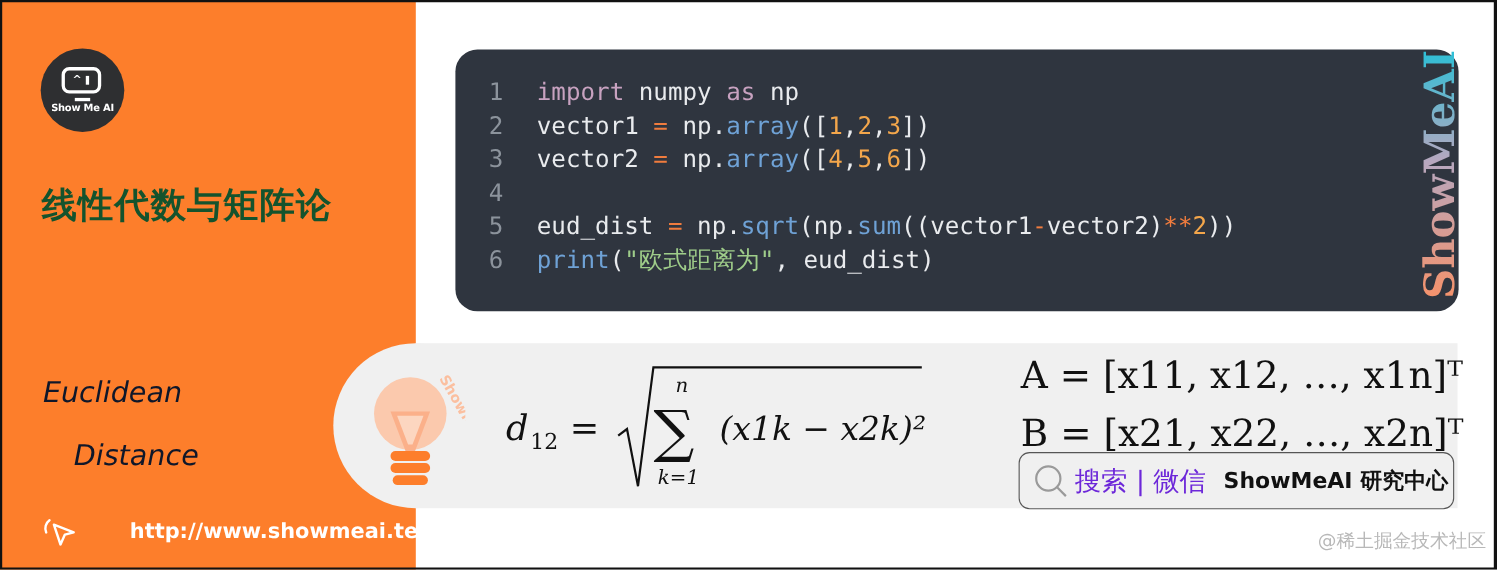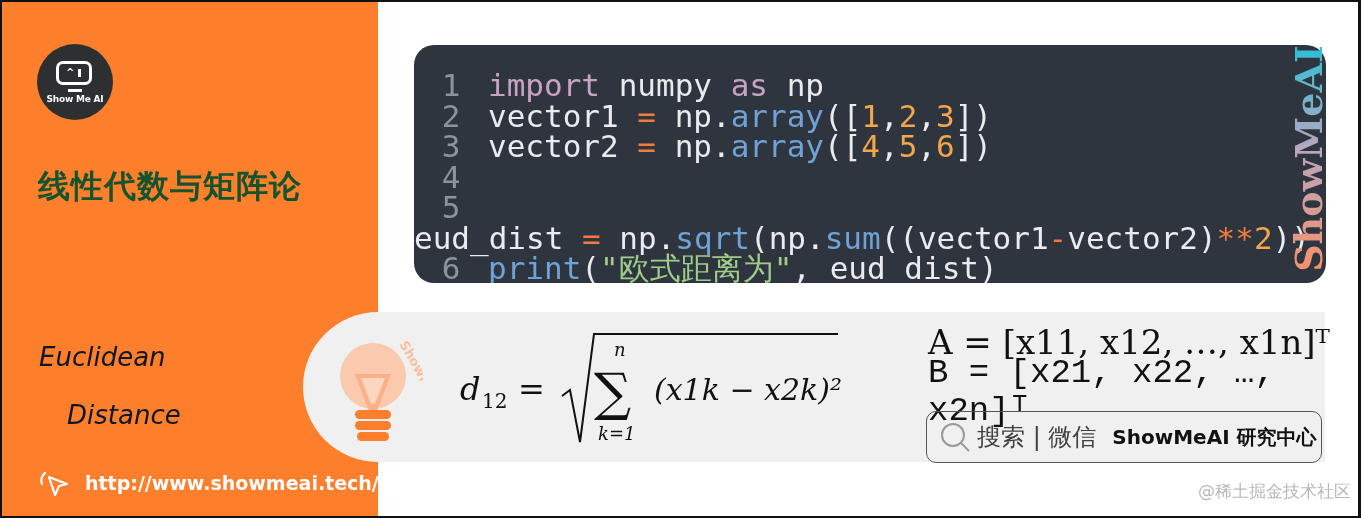--- a/index.html
+++ b/index.html
@@ -11,36 +11,36 @@
   .logo .screen .caret { position: absolute; left: 7px; top: 3px; color: #fff; font: bold 10px "DejaVu Sans", sans-serif; }
   .logo .screen .bar { position: absolute; right: 8px; top: 5px; width: 3px; height: 8px; background: #fff; }
   .logo .stand { position: absolute; left: 31px; top: 45px; width: 14px; height: 3px; background: #fff; }
   .logo .name { position: absolute; left: 0; width: 76px; top: 50px; text-align: center; color: #fff; font: bold 9px "DejaVu Sans", sans-serif; letter-spacing: -0.2px; }
   .subject { position: absolute; left: 38px; top: 165px; color: #14532d; font: bold 32px "DejaVu Sans", sans-serif; letter-spacing: 1px; }
   .title { position: absolute; left: 38px; top: 240px; color: #0d0d0d; font: bold 54px "DejaVu Sans", sans-serif; letter-spacing: 2px; }
   .en { position: absolute; left: 39px; color: #0f172a; font: italic 26px "DejaVu Sans", sans-serif; }
   .en1 { top: 342px; } .en2 { top: 400px; margin-left: 28px; }
   .url-row { position: absolute; left: 37px; top: 468px; display: flex; align-items: center; gap: 14px; }
   .url-row .cursor { width: 34px; height: 30px; }
-  .url { color: #fff; font: bold 19px "DejaVu Sans", sans-serif; }
+  .url { color: #fff; font: bold 19px "DejaVu Sans", sans-serif; margin-left: 33px; }
   .code { position: absolute; left: 414px; top: 45px; width: 912px; height: 238px; background: #2f353f; border-radius: 20px; overflow: hidden; }
-  .code .lines { position: absolute; left: 0; top: 25px; font-family: "DejaVu Sans Mono", monospace; font-size: 31px; line-height: 30.5px; }
+  .code .lines { position: absolute; left: 0; top: 25px; font-family: "DejaVu Sans Mono", monospace; font-size: 22px; line-height: 30.5px; }
   .code .ln { display: inline-block; width: 74px; text-align: center; color: #8c939c; }
   .code .txt { color: #e9ebee; white-space: pre; }
   .kw { color: #c8a2c0; } .fn { color: #6fa2d6; } .num { color: #f3a64b; } .op { color: #f07c3e; } .str { color: #9fcd8a; } .it { color: #6fa2d6; }
   .brand-text { position: absolute; left: 1290px; top: 42px; width: 36px; height: 232px; display: flex; align-items: center; justify-content: center; }
   .brand-text span { transform: rotate(-90deg); white-space: nowrap; font: bold 38px "DejaVu Serif", serif; background: linear-gradient(90deg, #f5926b, #b7a7bf 55%, #2bbfd6); -webkit-background-clip: text; background-clip: text; color: transparent; display: inline-block; width: 232px; text-align: center; }
   .band { position: absolute; left: 378px; top: 312px; width: 947px; height: 150px; background: #f0f0f0; }
   .bulb-circle { position: absolute; left: 303px; top: 312px; width: 150px; height: 150px; border-radius: 50%; background: #f0f0f0; }
   .bulb { position: absolute; left: 333px; top: 336px; width: 90px; height: 110px; }
   .formula { position: absolute; left: 458px; top: 330px; font-family: "DejaVu Serif", serif; color: #111; }
   .mathA, .mathB { position: absolute; left: 928px; font-family: "DejaVu Serif", serif; font-size: 34px; color: #111; }
-  .mathA { top: 322px; } .mathB { top: 354px; font-family: Liberation Mono, monospace; }
+  .mathA { top: 322px; } .mathB { top: 374px; }
   .search { position: absolute; left: 926px; top: 411px; width: 396px; height: 52px; border: 1.5px solid #555; border-radius: 10px; display: flex; align-items: center; padding-left: 12px; gap: 6px; }
-  .search .s-grey { color: #404040; font: 24px "DejaVu Sans", sans-serif; }
+  .search .s-grey { color: #6d28d9; font: 24px "DejaVu Sans", sans-serif; }
   .search .s-bold { color: #111; font: bold 20px "DejaVu Sans", sans-serif; margin-left: 10px; }
   .watermark { position: absolute; right: 10px; top: 480px; color: #b8b8b8; font: 17px "DejaVu Sans", sans-serif; }
 </style>
 </head>
 <body>
 
 <div class="left">
   <div class="logo">
     <div class="screen">
         <span class="caret">^</span>

